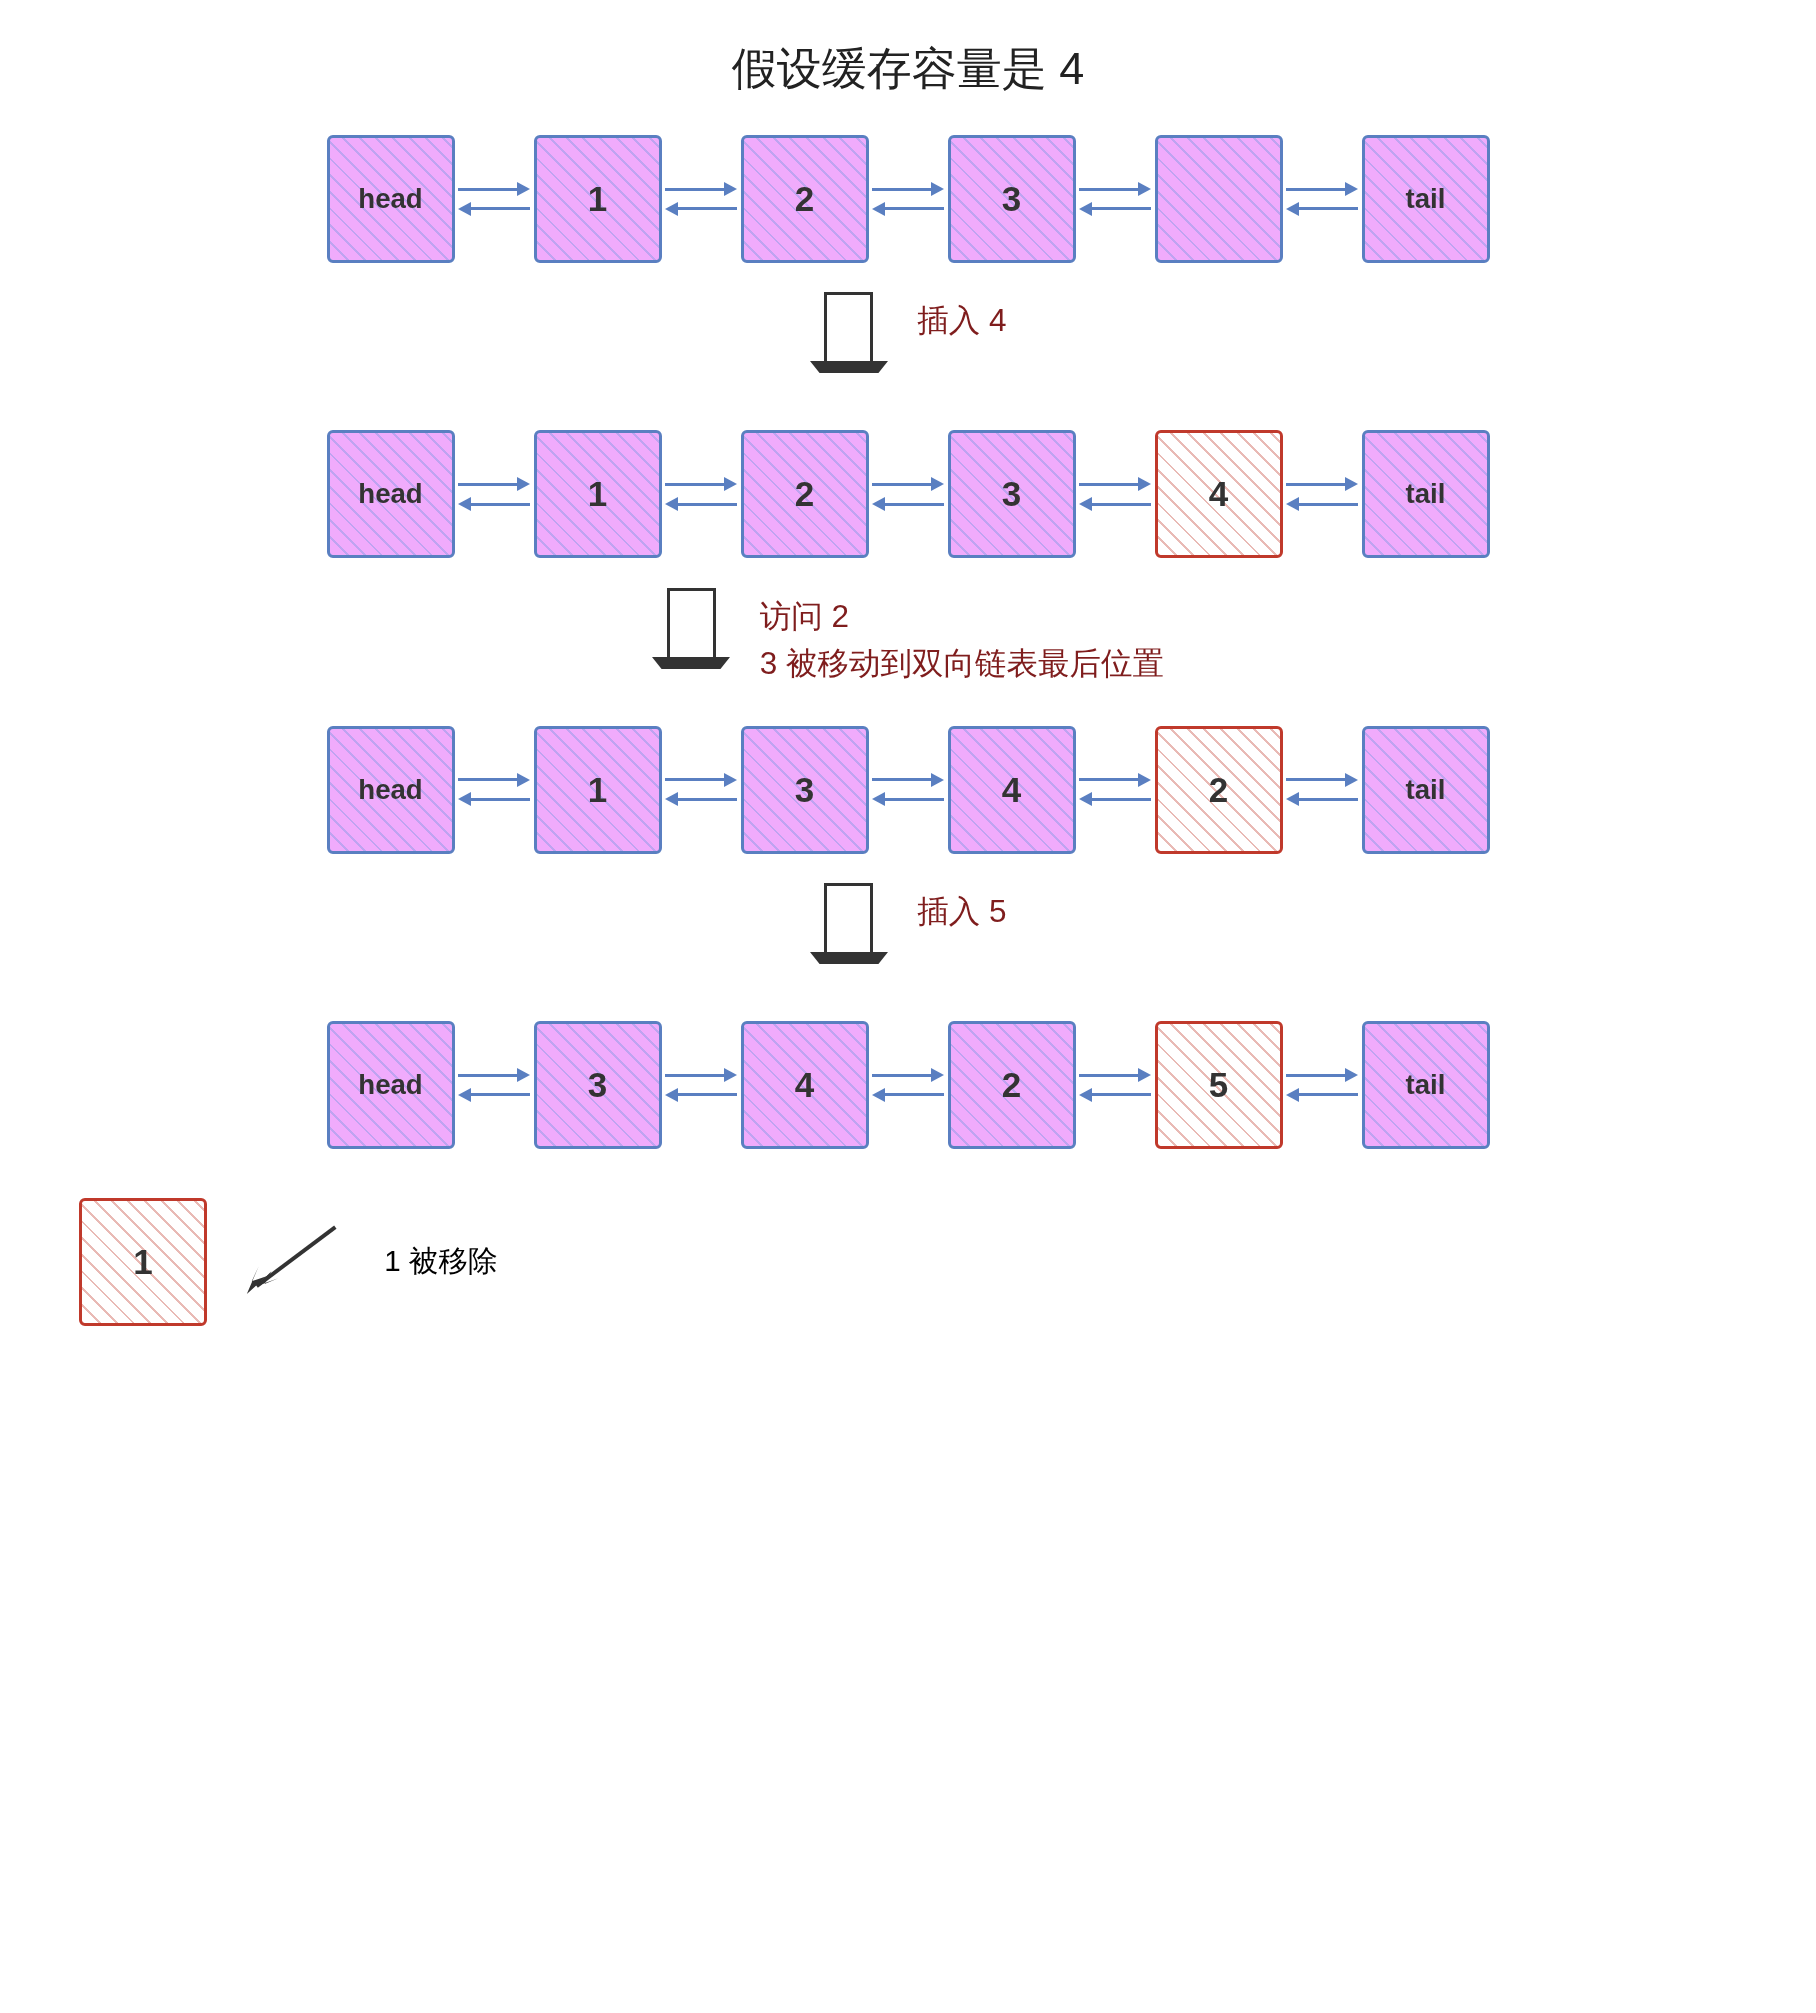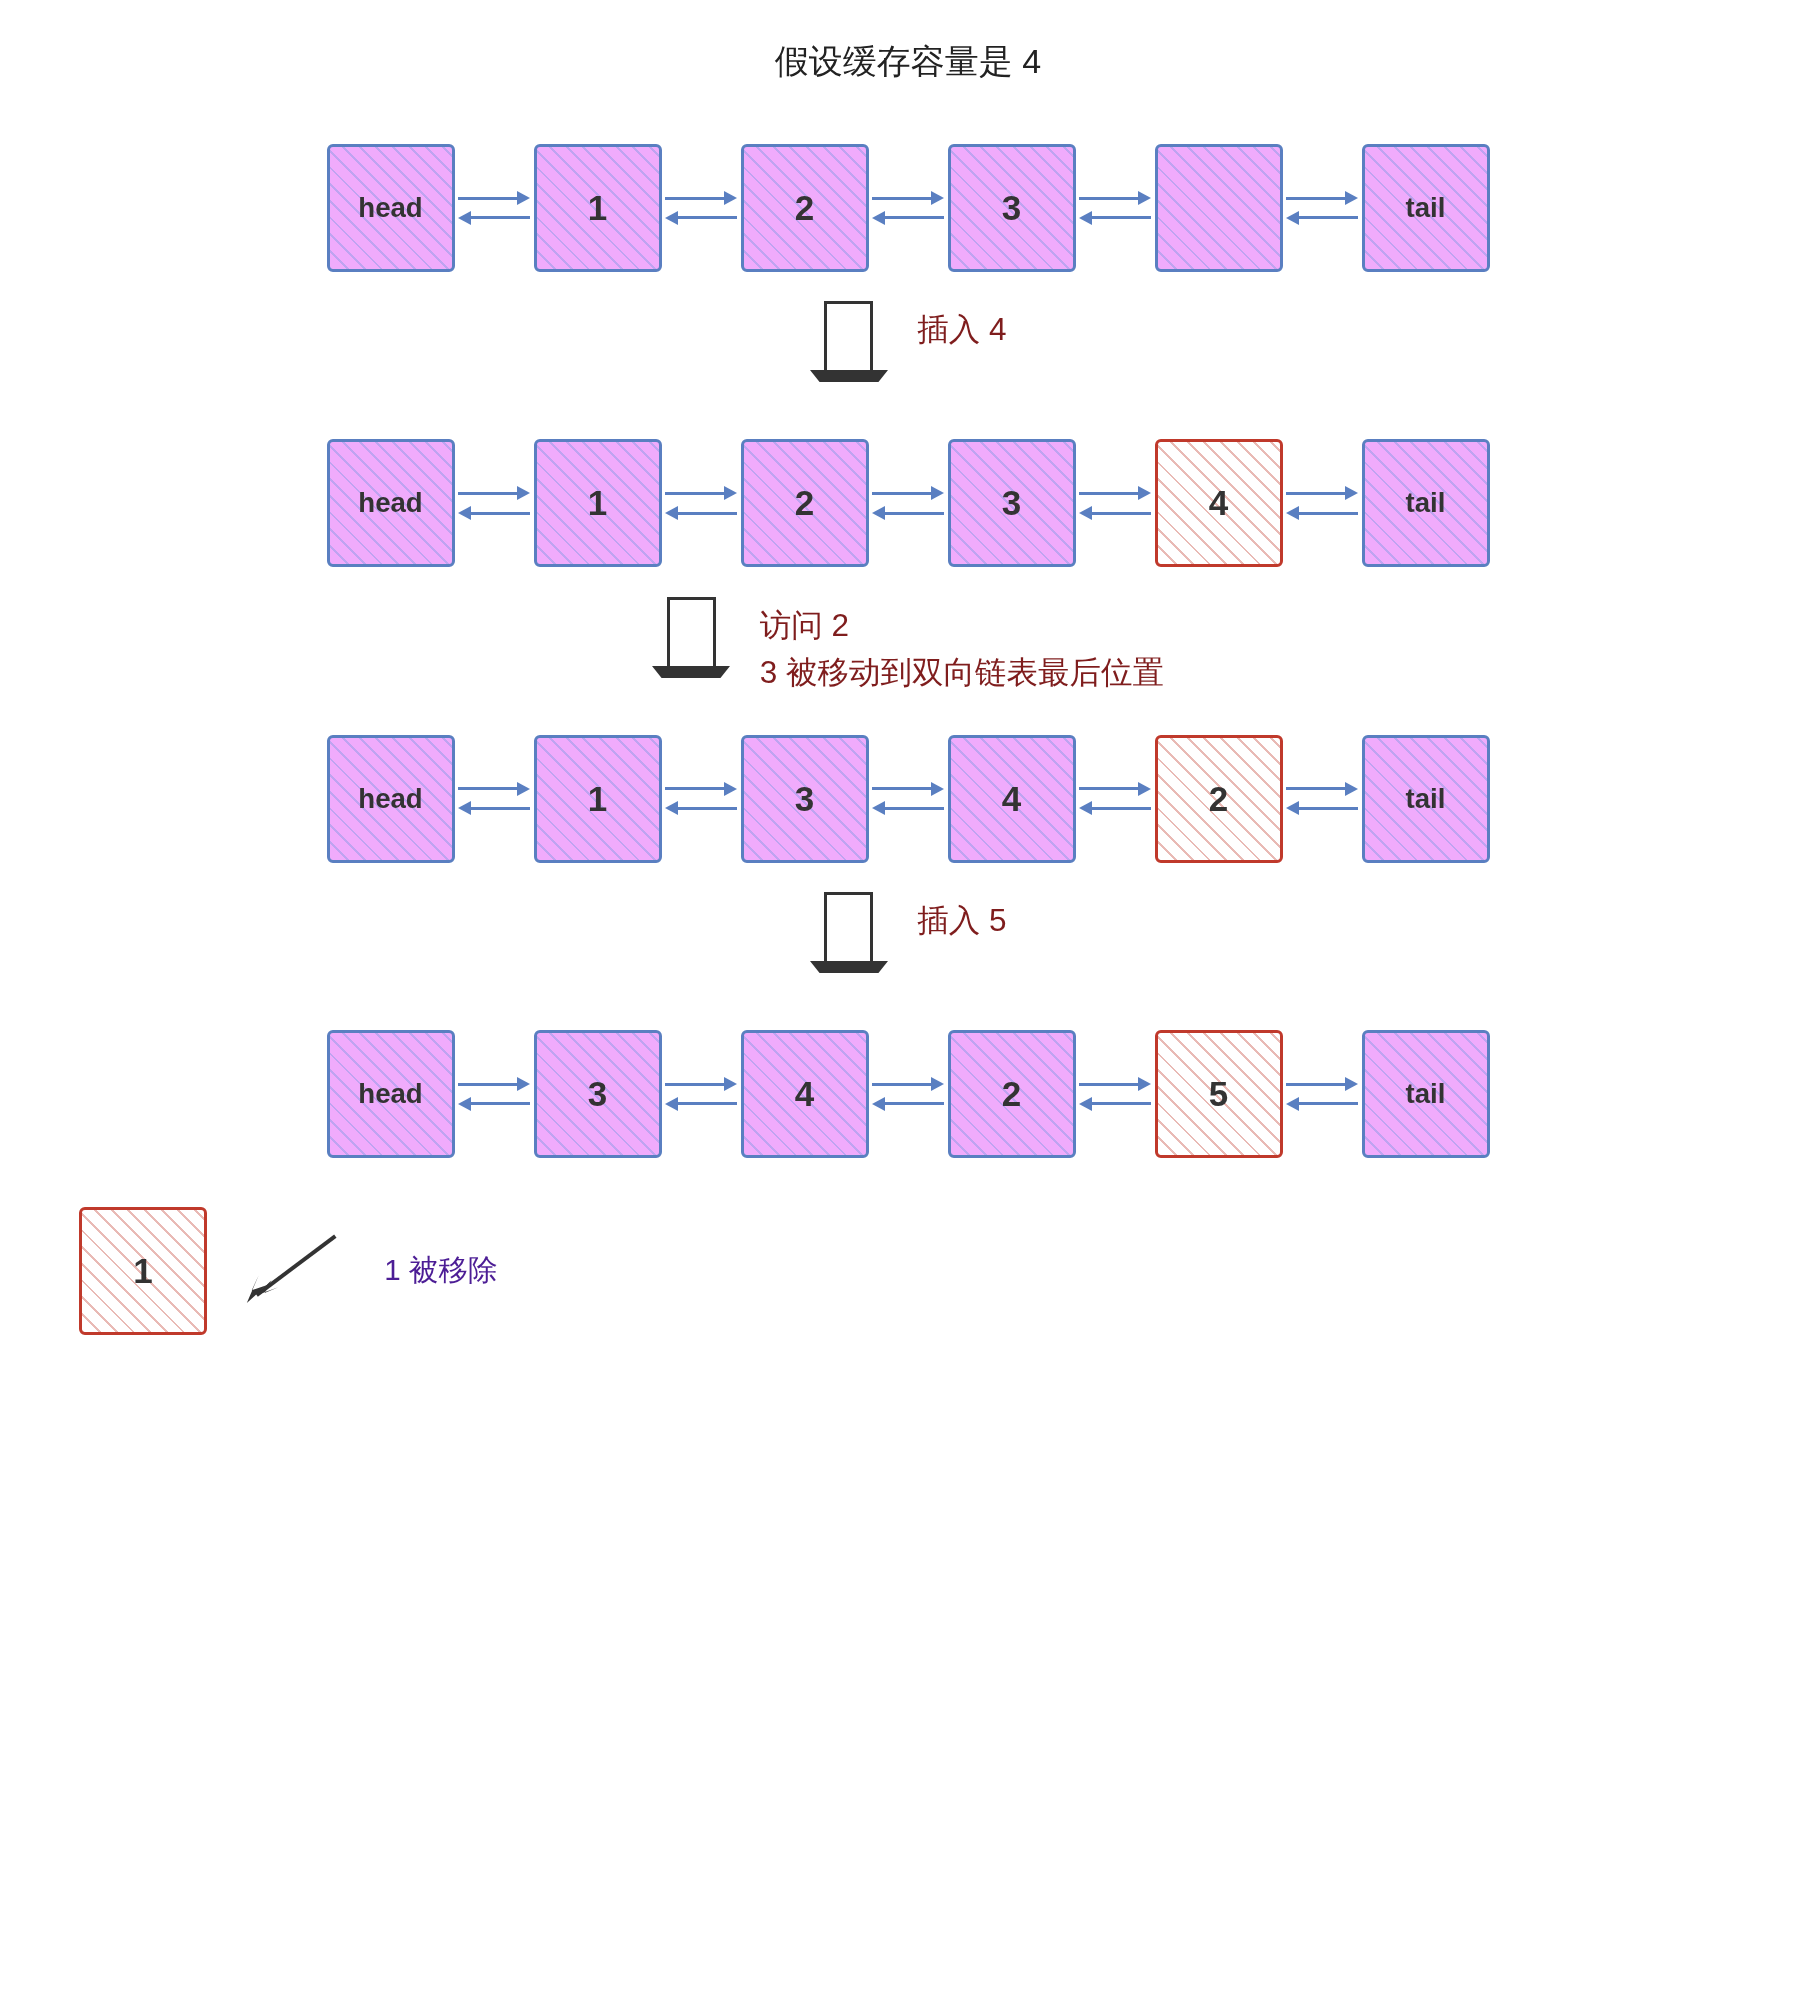--- a/index.html
+++ b/index.html
@@ -8,23 +8,23 @@
       font-family: 'Arial', sans-serif;
       width: 1816px;
       min-height: 2013px;
       display: flex;
       flex-direction: column;
       align-items: center;
       padding: 39px 0;
     }
 
     .title {
-      font-size: 34px;
+      font-size: 45px;
       font-weight: normal;
-      margin-bottom: 49px;
+      margin-bottom: 26px;
       color: #222;
       text-align: center;
     }
 
     .linked-list-row {
       display: flex;
       align-items: center;
       justify-content: center;
       gap: 0;
       margin: 9.9px 0;
@@ -581,15 +581,15 @@
   <div class="node red-hatch" style="width:128px; height:128px;">
     <span class="node-label">1</span>
   </div>
 
   <svg width="118" height="89" viewBox="0 0 120 90">
     <line x1="100" y1="10" x2="20" y2="70" stroke="#333" stroke-width="4"></line>
     <polygon points="20,70 35,55 28,68 42,62" fill="#333"></polygon>
 
     <polygon points="10,78 30,60 15,65 22,50" fill="#333"></polygon>
   </svg>
-  <span style="font-size:29.6px; color:#4c1d95;">1 被移除</span>
+  <span style="font-size:29.6px; color:#000000;">1 被移除</span>
 </div>
 
 
 </body></html>

